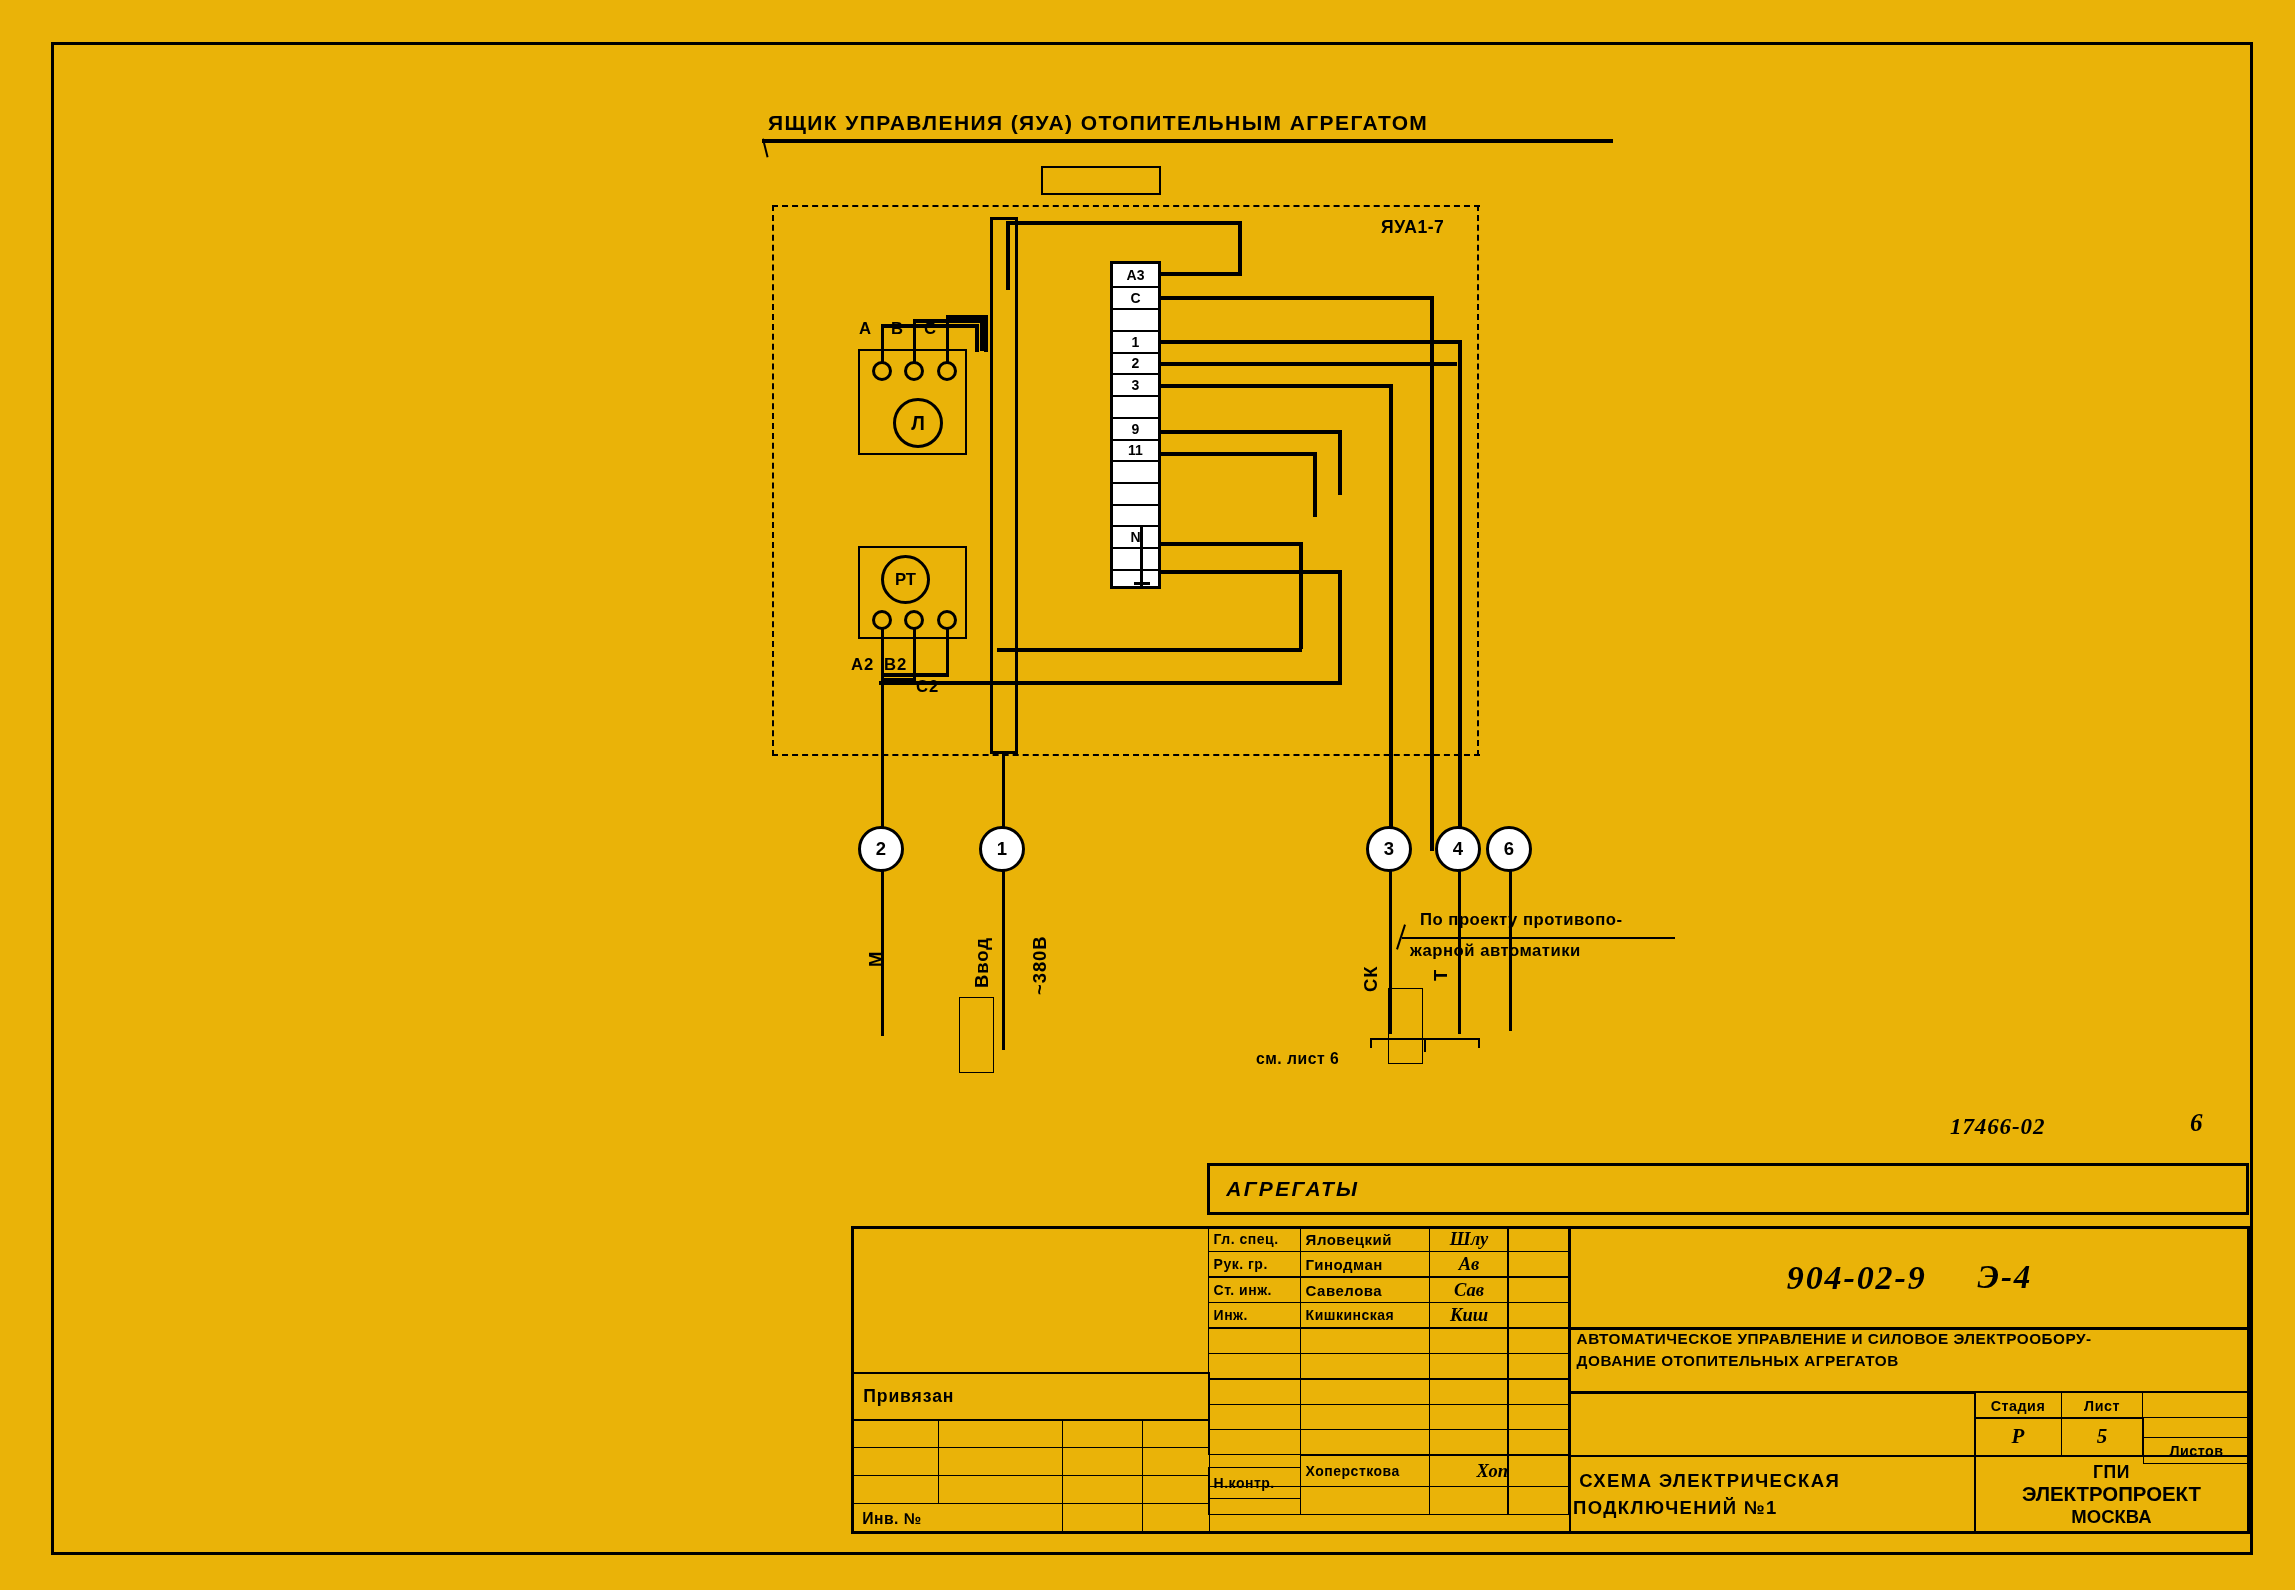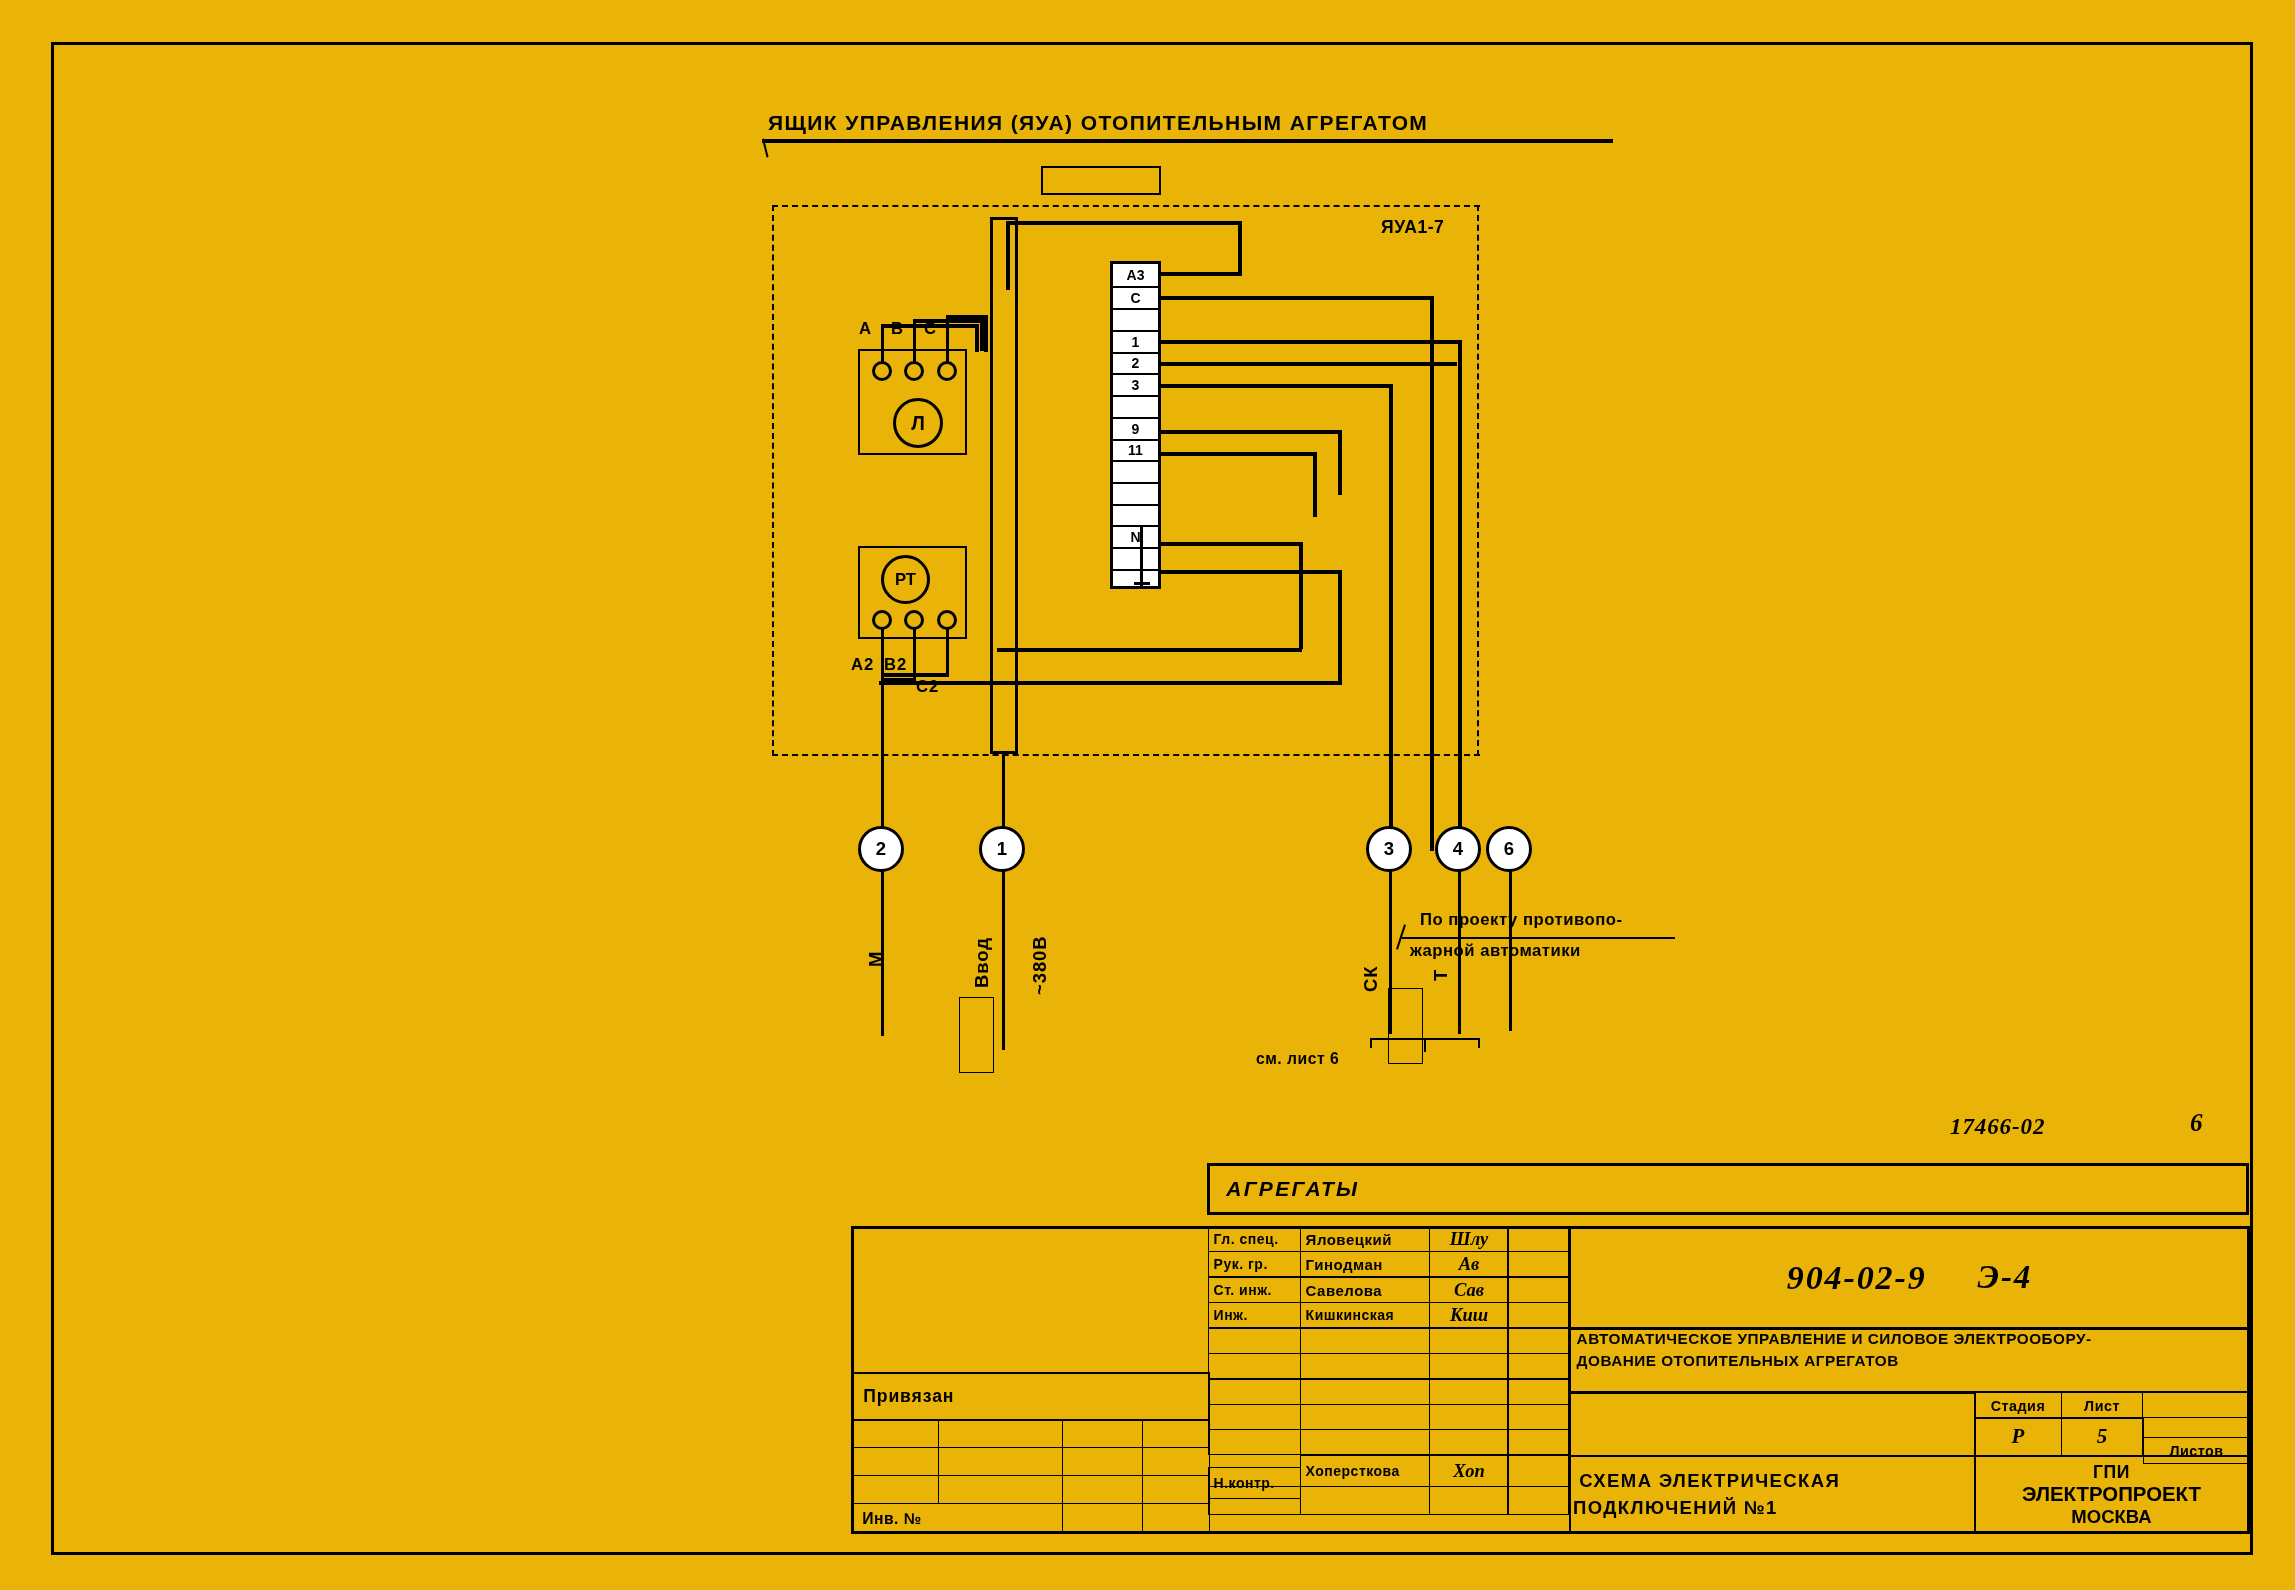--- a/index.html
+++ b/index.html
@@ -299,21 +299,21 @@
   <div class="cell" style="left:1300px;top:1429px;width:130px;height:26px;"></div>
   <div class="cell" style="left:1429px;top:1429px;width:80px;height:26px;"></div>
   <div class="cell" style="left:1507px;top:1429px;width:62px;height:26px;"></div>
 
   <div class="cell l" style="left:1208px;top:1455px;width:93px;height:32px;margin-top:12px;">
     <span style="font-size:14px;letter-spacing:0.5px;">Н.контр.</span>
     </div>
   <div class="cell l" style="left:1300px;top:1455px;width:130px;height:32px;">
     <span style="font-size:14px;letter-spacing:0.5px;">Хоперсткова</span>
     </div>
-  <div class="cell c" style="left:1429px;top:1455px;width:80px;height:32px;">
+  <div class="cell c" style="left:1429px;top:1455px;width:80px;height:32px;justify-content:flex-end;">
     <span class="sig">Хоп</span>
     </div>
   <div class="cell c" style="left:1507px;top:1455px;width:62px;height:32px;"></div>
 
   <div class="cell" style="left:1208px;top:1486px;width:93px;height:29px;"></div>
   <div class="cell" style="left:1300px;top:1486px;width:130px;height:29px;"></div>
   <div class="cell" style="left:1429px;top:1486px;width:80px;height:29px;"></div>
   <div class="cell" style="left:1507px;top:1486px;width:62px;height:29px;"></div>
 
   <div class="cell l" style="left:851px;top:1372px;width:359px;height:49px;border-width:2.8px;">

